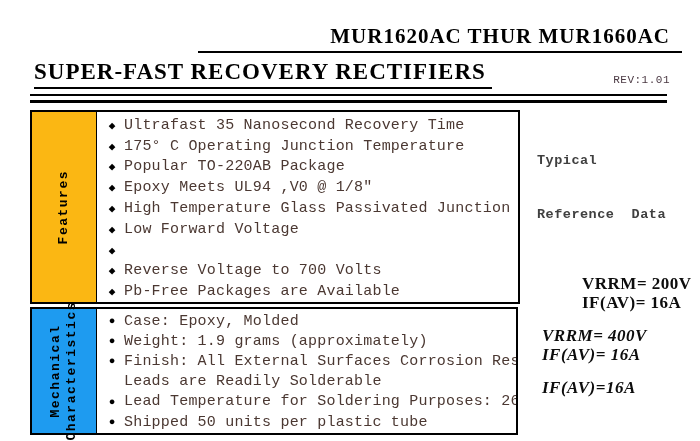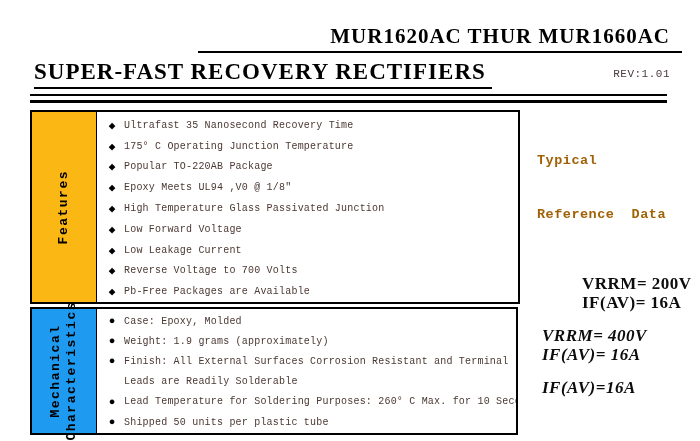--- a/index.html
+++ b/index.html
@@ -20,21 +20,21 @@
     font-family:"Liberation Serif","DejaVu Serif",serif;font-weight:bold;
     font-size:21px;letter-spacing:1px;white-space:nowrap;
   }
   .main-heading{
     position:absolute;left:34px;top:59px;
     font-family:"Liberation Serif","DejaVu Serif",serif;font-weight:bold;
     font-size:23px;letter-spacing:1px;border-bottom:2px solid #000;
     padding:0 6px 2px 0;white-space:nowrap;
   }
   .rev{
-    position:absolute;right:22px;top:68px;font-size:11px;color:#4a3842;letter-spacing:0.5px;
+    position:absolute;right:22px;top:74px;font-size:11px;color:#4a3842;letter-spacing:0.5px;
   }
   .thick-rule{
     position:absolute;left:30px;right:25px;top:94px;height:4px;
     border-top:2px solid #000;border-bottom:3px solid #000;
   }
   
   .sec-box{position:absolute;left:30px;border:2px solid #000;display:flex;background:#fff;}
   .features-box{top:110px;width:486px;height:190px;}
   .mech-box{top:307px;width:484px;height:124px;}
   .strip{width:64px;display:flex;align-items:center;justify-content:center;border-right:1px solid #000;}
@@ -47,25 +47,25 @@
   }
   .v-label span{display:block;}
   .features-content{flex:1;padding:3px 0 0 10px;overflow:hidden;}
   .mech-content{flex:1;padding:2px 0 0 10px;overflow:hidden;}
   .f-row{height:20.8px;display:flex;align-items:center;white-space:nowrap;}
   .m-row{height:20.2px;display:flex;align-items:center;white-space:nowrap;}
   .bullet{color:#000;margin-right:7px;width:10px;flex:0 0 auto;text-align:center;}
   .f-row .bullet{font-size:11px;}
   .m-row .bullet{font-size:11px;}
   .bullet.hidden{visibility:hidden;}
-  .item-text{font-size:10px;color:var(--body-text);letter-spacing:0.2px;}
+  .item-text{font-size:15px;color:var(--body-text);letter-spacing:0.2px;}
   
   .reference{position:absolute;left:537px;top:116px;}
   .ref-heading{
-    font-weight:bold;font-size:13.5px;line-height:18px;color:#a16207;
+    font-weight:bold;font-size:13.5px;line-height:18px;color:#404040;
     letter-spacing:0.5px;white-space:pre;
   }
   .ref-group{
     margin-top:15px;font-family:"Liberation Serif","DejaVu Serif",serif;
     font-weight:bold;font-size:17px;line-height:18.5px;color:#0d0d0d;
     letter-spacing:0.5px;white-space:nowrap;margin-left:45px;
   }
   .ref-group.indented{margin-left:5px;font-style:italic;}
 </style>
 </head>
@@ -109,21 +109,20 @@
         <div class="f-row">
           <span class="bullet">◆</span>
           <span class="item-text">High Temperature Glass Passivated Junction</span>
         </div>
         <div class="f-row">
           <span class="bullet">◆</span>
           <span class="item-text">Low Forward Voltage</span>
         </div>
         <div class="f-row">
           <span class="bullet">◆</span>
-          <span class="item-text">Low Leakage Current</span>
         </div>
         <div class="f-row">
           <span class="bullet">◆</span>
           <span class="item-text">Reverse Voltage to 700 Volts</span>
         </div>
         <div class="f-row">
           <span class="bullet">◆</span>
           <span class="item-text">Pb-Free Packages are Available</span>
         </div>
       </div>

